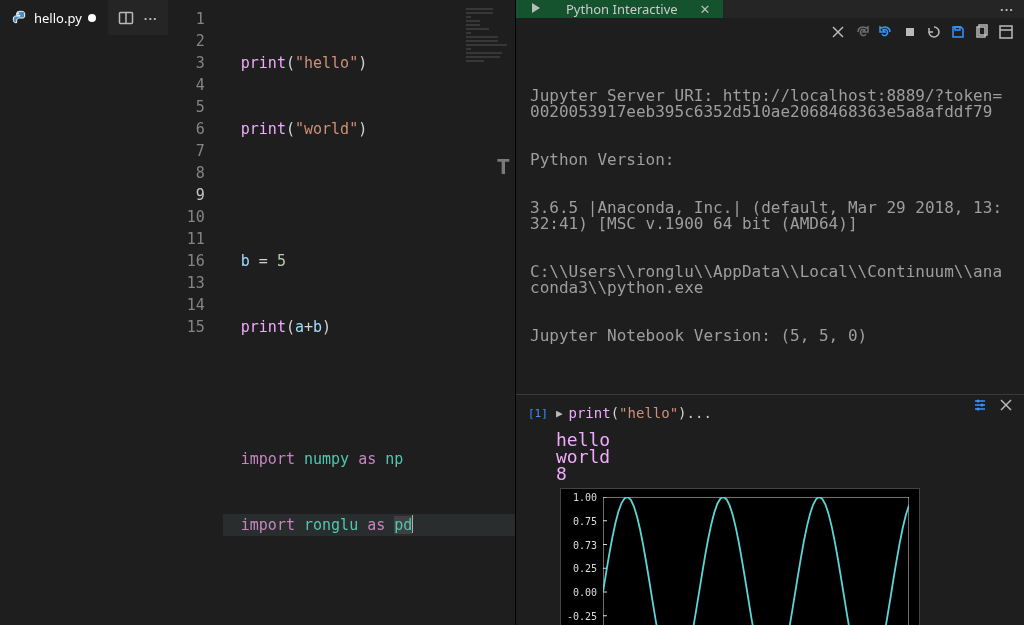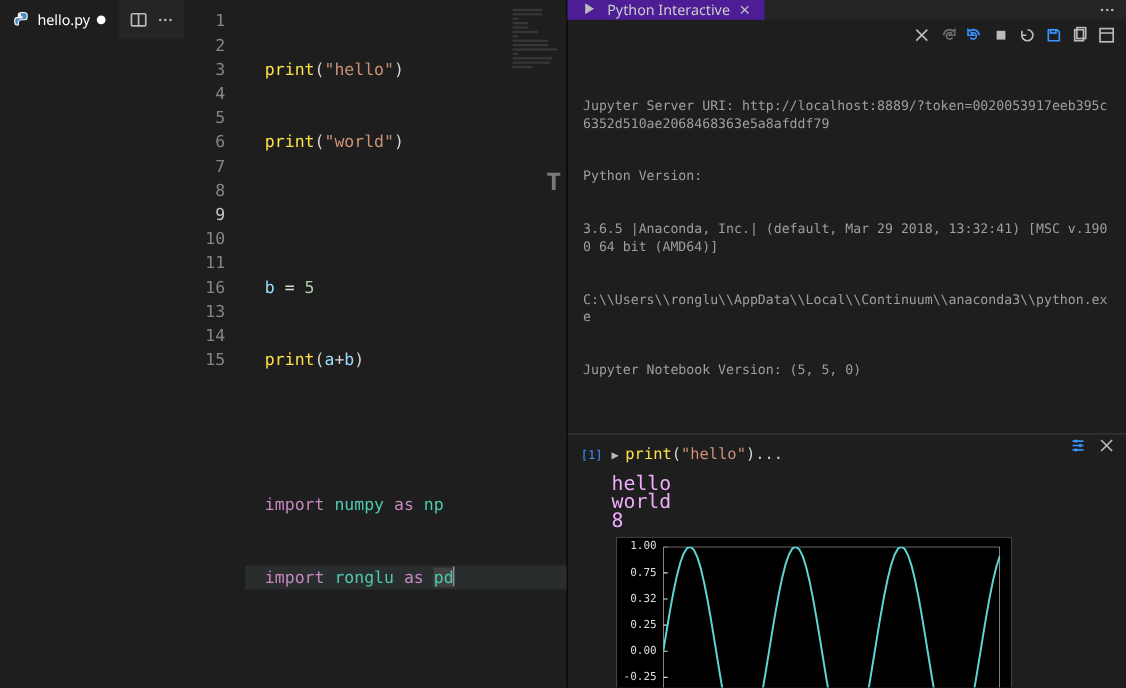--- a/index.html
+++ b/index.html
@@ -22,42 +22,42 @@
   .ico svg { width: 16px; height: 16px; stroke: currentColor; fill: none; stroke-width: 1.5; }
   .ellipsis { letter-spacing: 1px; font-weight: bold; }
 
   .editor-body { flex: 1; display: flex; position: relative; }
   .gutter { width: 55px; text-align: right; padding-right: 18px; padding-top: 8px; color: #858585; font-size: 15px; line-height: 22px; }
   .gutter .cur { color: #c6c6c6; }
   .code { flex: 1; padding-top: 8px; font-size: 15px; line-height: 22px; white-space: pre; position: relative; }
   .code .row { height: 22px; padding-left: 18px; }
   .code .row.hl { background: #2a2d2e; }
   .kw { color: #c586c0; }
-  .fn { color: #fde047; }
+  .fn { color: #f0abfc; }
   .str { color: #ce9178; }
   .num { color: #b5cea8; }
   .id { color: #9cdcfe; }
   .op { color: #d4d4d4; }
   .mod { color: #4ec9b0; }
   .sel { background: #404040; }
   .cursor { border-left: 1px solid #aeafad; display: inline-block; height: 18px; vertical-align: -3px; }
   .minimap { position: absolute; top: 8px; right: 4px; width: 45px; height: 60px; opacity: .35; }
   .minimap .mline { height: 2px; margin-bottom: 2px; background: #666; }
 
   
   .interactive-pane { flex: 1; height: 100%; background: #1e1e1e; display: flex; flex-direction: column; border-left: 1px solid #000; }
   .ipanel-tabbar { height: 35px; background: #252526; display: flex; align-items: stretch; }
-  .ipanel-tab { display: flex; gap: 8px; padding: 0 12px; background: #4c1d95; color: #ccc; }
+  .ipanel-tab { display: flex; gap: 22px; padding: 0 12px; background: #14532d; color: #ccc; }
   .ipanel-tab .close { color: #bbb; }
   .ipanel-tabbar .spacer { flex: 1; }
   .ipanel-actions { display: flex; align-items: center; gap: 8px; padding: 6px 10px; justify-content: flex-end; color: #bbb; }
   .ipanel-actions .blue { color: #3794ff; }
   .ipanel-actions .ico { width: 16px; height: 16px; }
 
-  .server-block { padding: 10px 14px 12px 14px; color: #9e9e9e; font-size: 12px; line-height: 16px; white-space: pre-wrap; word-break: break-all; margin-bottom: 6px; }
+  .server-block { padding: 10px 14px 12px 14px; color: #9e9e9e; font-size: 16px; line-height: 16px; white-space: pre-wrap; word-break: break-all; margin-bottom: 6px; }
   .tmark { position: absolute; left: 497px; top: 150px; font-size: 22px; color: #7a7a7a; font-weight: bold; }
 
   .cell { border-top: 1px solid #3a3a3a; padding: 6px 0 10px 0; position: relative; }
   .cell-head { display: flex; align-items: center; gap: 6px; padding: 4px 14px 4px 12px; font-size: 14px; }
   .inlabel { color: #3794ff; font-size: 11px; margin-right: 2px; }
   .tri { color: #bbb; font-size: 11px; }
   .cell-head .code-prev { color: #ccc; }
   .cell-tools { position: absolute; right: 10px; top: 2px; display: flex; gap: 10px; color: #bbb; }
   .cell-out { padding: 6px 14px 0 40px; }
   .stdout { color: #f0abfc; font-size: 18px; line-height: 17px; white-space: pre; margin-bottom: 6px; }
@@ -272,21 +272,21 @@
             <line y1="190" y2="186" x1="153" x2="153" stroke="#ddd"></line>
             <line y1="190" y2="186" x1="191.25" x2="191.25" stroke="#ddd"></line>
             <line y1="190" y2="186" x1="229.5" x2="229.5" stroke="#ddd"></line>
             <line y1="190" y2="186" x1="267.75" x2="267.75" stroke="#ddd"></line>
             <line y1="190" y2="186" x1="306" x2="306" stroke="#ddd"></line>
             <path d="M0 95 L3.090909090909091 75.9383586303449 L6.181818181818182 57.65202184590868 L9.272727272727273 40.884759843648254 L12.363636363636363 26.318556659451247 L15.454545454545457 14.5458714577166 L18.545454545454547 6.045541115092959 L21.636363636363637 1.1633042257920465 L24.727272727272727 0.09773868628110449 L27.81818181818182 2.892184827679273 L30.909090909090914 9.43298261071925 L34 19.45409458281034 L37.09090909090909 32.54792656513632 L40.18181818181819 48.18190595405227 L43.27272727272727 65.7201433384427 L46.36363636363637 84.44929637820766 L49.45454545454545 103.60758396817374 L52.54545454545455 122.41577057844108 L55.63636363636364 140.10886052811276 L58.72727272727273 155.96721307384183 L61.81818181818183 169.34581275214921 L64.9090909090909 179.70050444683832 L68 186.61012610823394 L71.0909090909091 189.7936389080252 L74.18181818181819 189.12155808553933 L77.27272727272727 184.62121955236995 L80.36363636363637 176.4756680438649 L83.45454545454545 165.01621204029678 L86.54545454545455 150.70894827548733 L89.63636363636364 134.1358039289319 L92.72727272727273 115.97086758273102 L95.81818181818183 96.95297164728962 L98.9090909090909 77.85564142580847 L102.00000000000001 59.4556330957341 L105.0909090909091 42.50134027909144 L108.18181818181819 27.68235421857426 L111.27272727272728 15.601415655035396 L114.36363636363637 6.749899223031122 L117.45454545454545 1.4878275010367474 L120.54545454545455 0.029227615819365838 L123.63636363636365 2.4334259998240952 L126.7272727272727 8.602635374676083 L129.8181818181818 18.28593210674154 L132.9090909090909 31.089462161584862 L136 46.49246054494313 L139.0909090909091 63.868432662717666 L142.1818181818182 82.51063607891895 L145.27272727272728 101.66082623806145 L148.36363636363637 120.54009696148648 L151.45454545454547 138.3805613252085 L154.54545454545453 154.45658434557654 L157.63636363636363 168.11429712861315 L160.72727272727275 178.79819203785894 L163.8181818181818 186.0737171608893 L166.9090909090909 189.6449510773831 L170 189.3666390332165 L173.0909090909091 185.25010096667702 L176.1818181818182 177.46277108641036 L179.27272727272728 166.32138772809805 L182.36363636363635 152.2791104825576 L185.45454545454547 135.90708858737304 L188.54545454545453 117.87123026096512 L191.63636363636365 98.90511785270506 L194.72727272727272 79.78017044601516 L197.8181818181818 61.27426750725007 L200.9090909090909 44.14010976788424 L204.00000000000003 29.074604215179676 L207.09090909090907 16.69051841238766 L210.1818181818182 7.49155706785146 L213.27272727272728 1.851874577373792 L216.36363636363637 0.0008568374393291833 L219.45454545454547 2.013791306943176 L222.54545454545456 7.8088047991178655 L225.63636363636363 17.15019355452543 L228.72727272727275 29.65801014923045 L231.8181818181818 44.82351730458552 L234.9090909090909 62.029880037353706 L238 80.57725452700826 L241.0909090909091 99.711253246959 L244.1818181818182 118.65362858182658 L247.2727272727273 136.63392691918284 L250.36363636363635 152.9208257315381 L253.4545454545454 166.85187905826723 L256.54545454545456 177.86046153318682 L259.6363636363636 185.49881504858422 L262.72727272727275 189.4562606661057 L265.8181818181818 189.57183503146697 L268.9090909090909 185.84083732517112 L272 178.41502046151504 L275.0909090909091 167.59641875914662 L278.1818181818182 153.8250631337061 L281.2727272727273 137.6610834792587 L284.3636363636364 119.76192619816007 L287.4545454545455 100.85561352325293 L290.54545454545456 81.7111322706351 L293.6363636363636 63.107156417481264 L296.72727272727275 45.8003756686563 L299.8181818181818 30.494718201684066 L302.90909090909093 17.812719410227658 L306 8.270201180875375 " fill="none" stroke="#5cd5d5" stroke-width="1.8"></path>
           </svg>
       <div class="yt" style="top: 126.75px;">-0.25</div>
           <div class="yt" style="top: 103px; text-align: right;">0.00</div>
           <div class="yt" style="top: 79.25px;">0.25</div>
-          <div class="yt" style="top: 55.5px;">0.32</div>
+          <div class="yt" style="top: 55.5px;">0.73</div>
           <div class="yt" style="top: 31.75px;">0.75</div>
           <div class="yt" style="top: 8px;">1.00</div>
         </div>
     </div>
   </div>
 
   <div style="flex:1"></div>
 
 </div>
 

